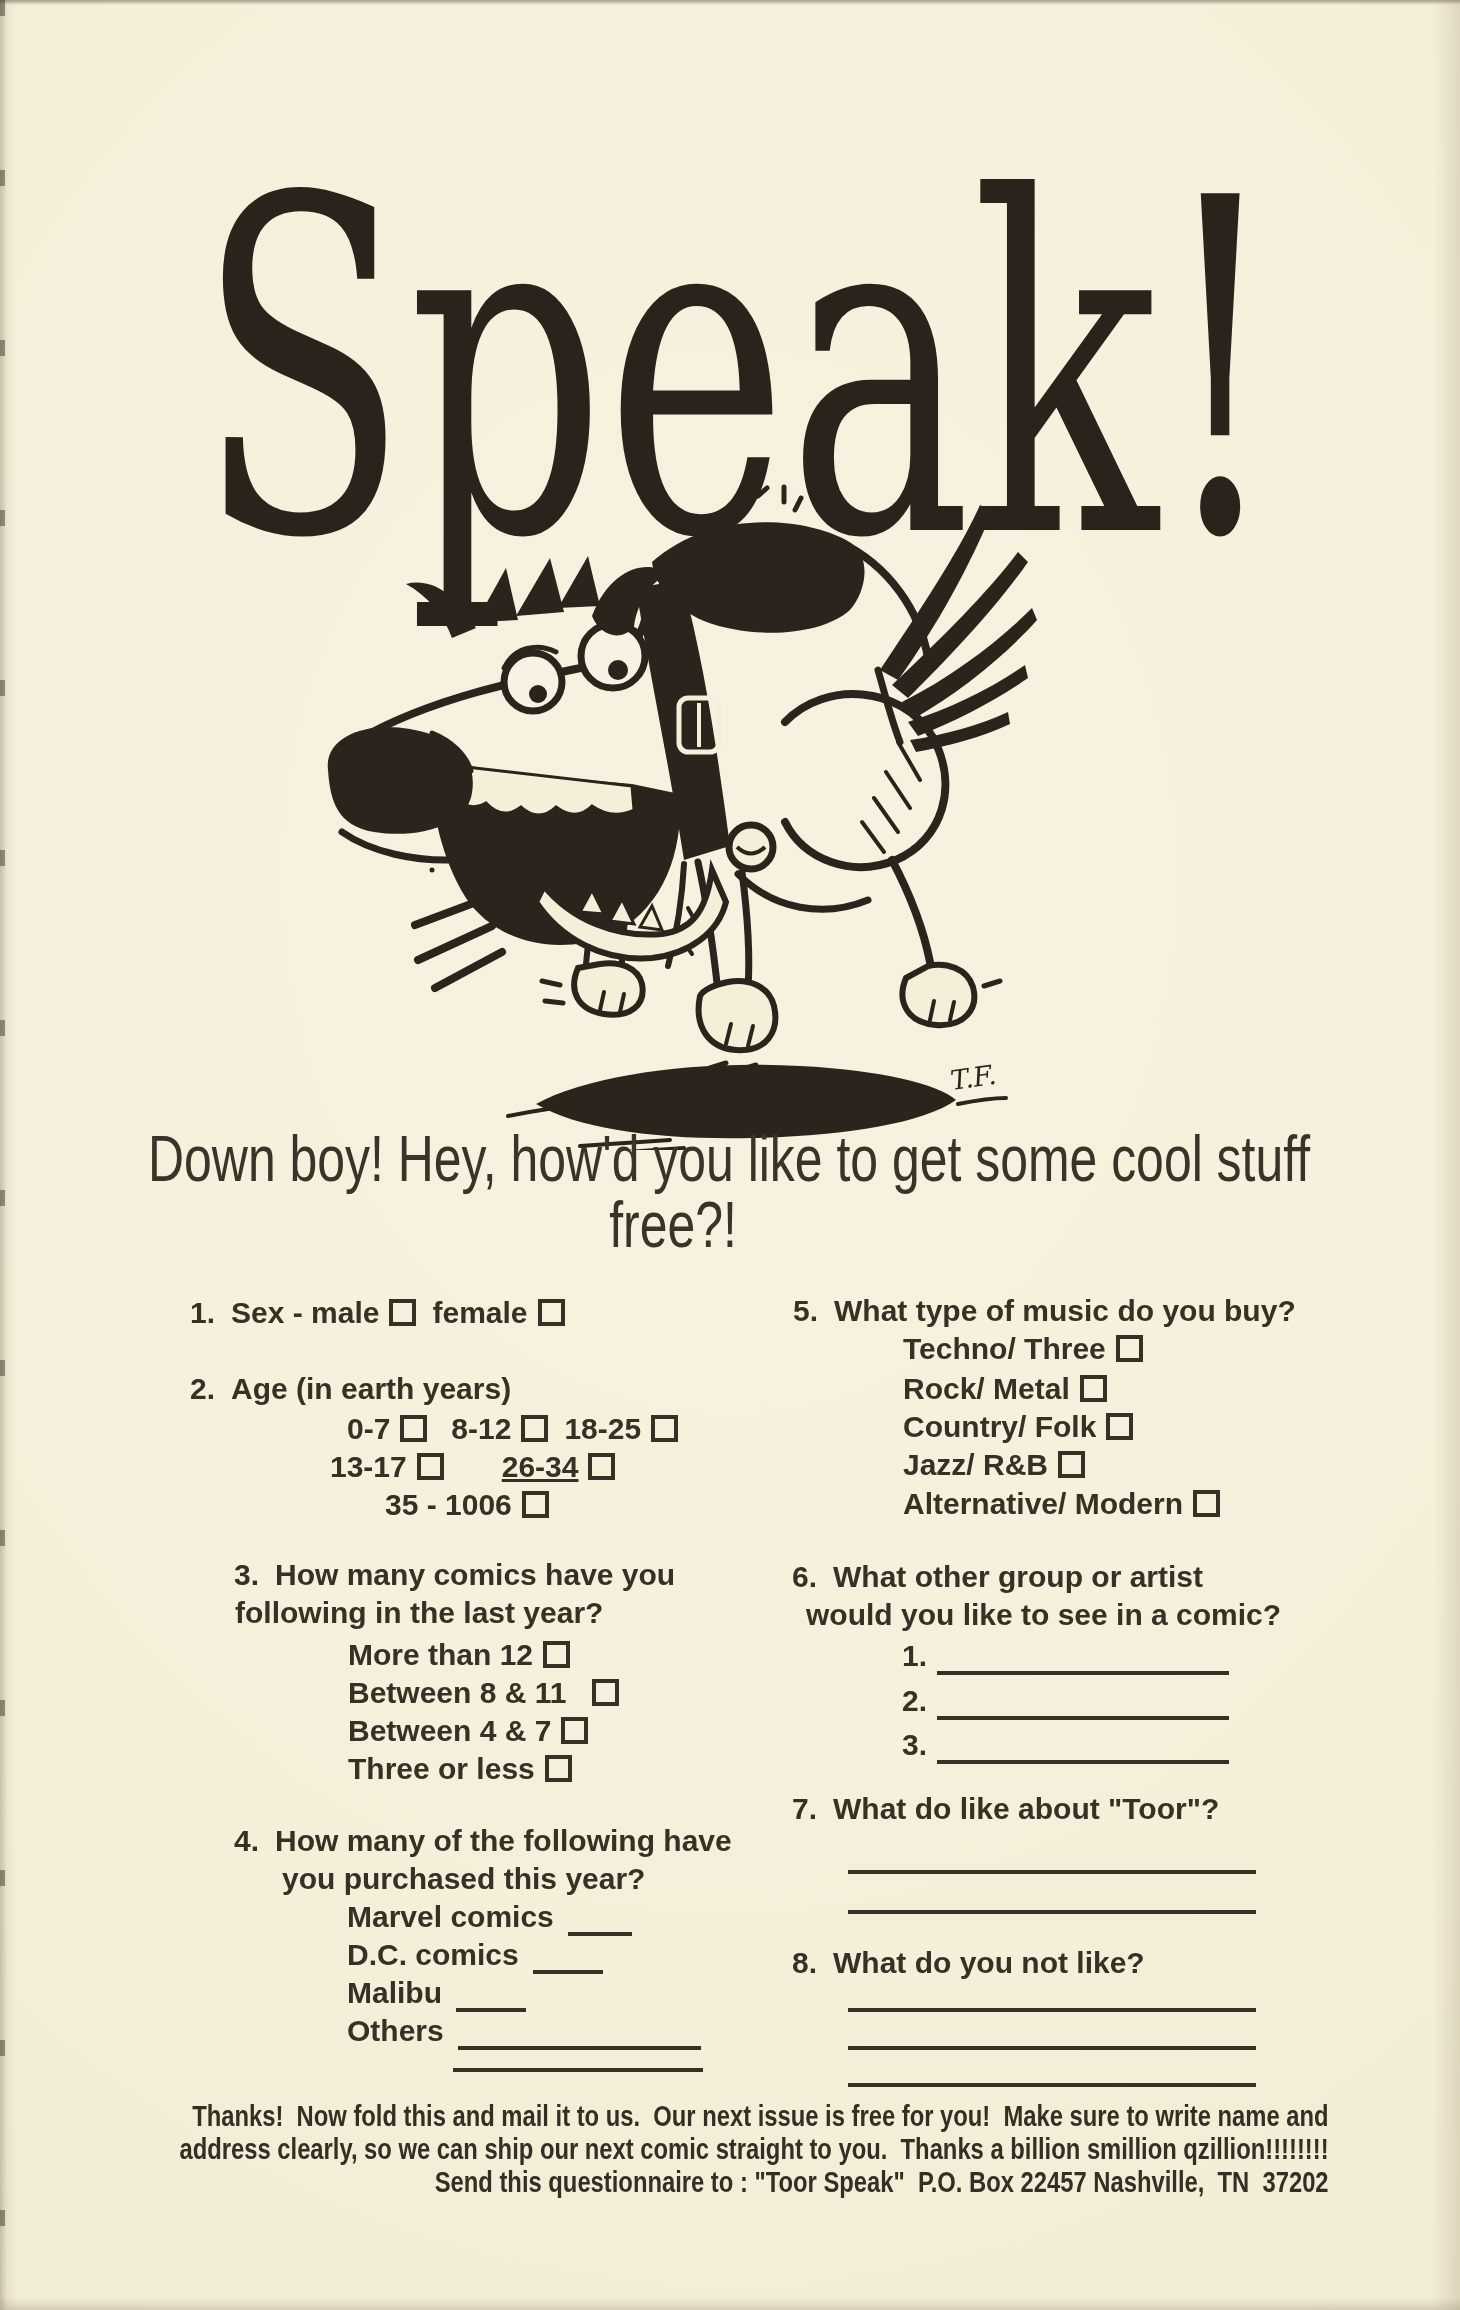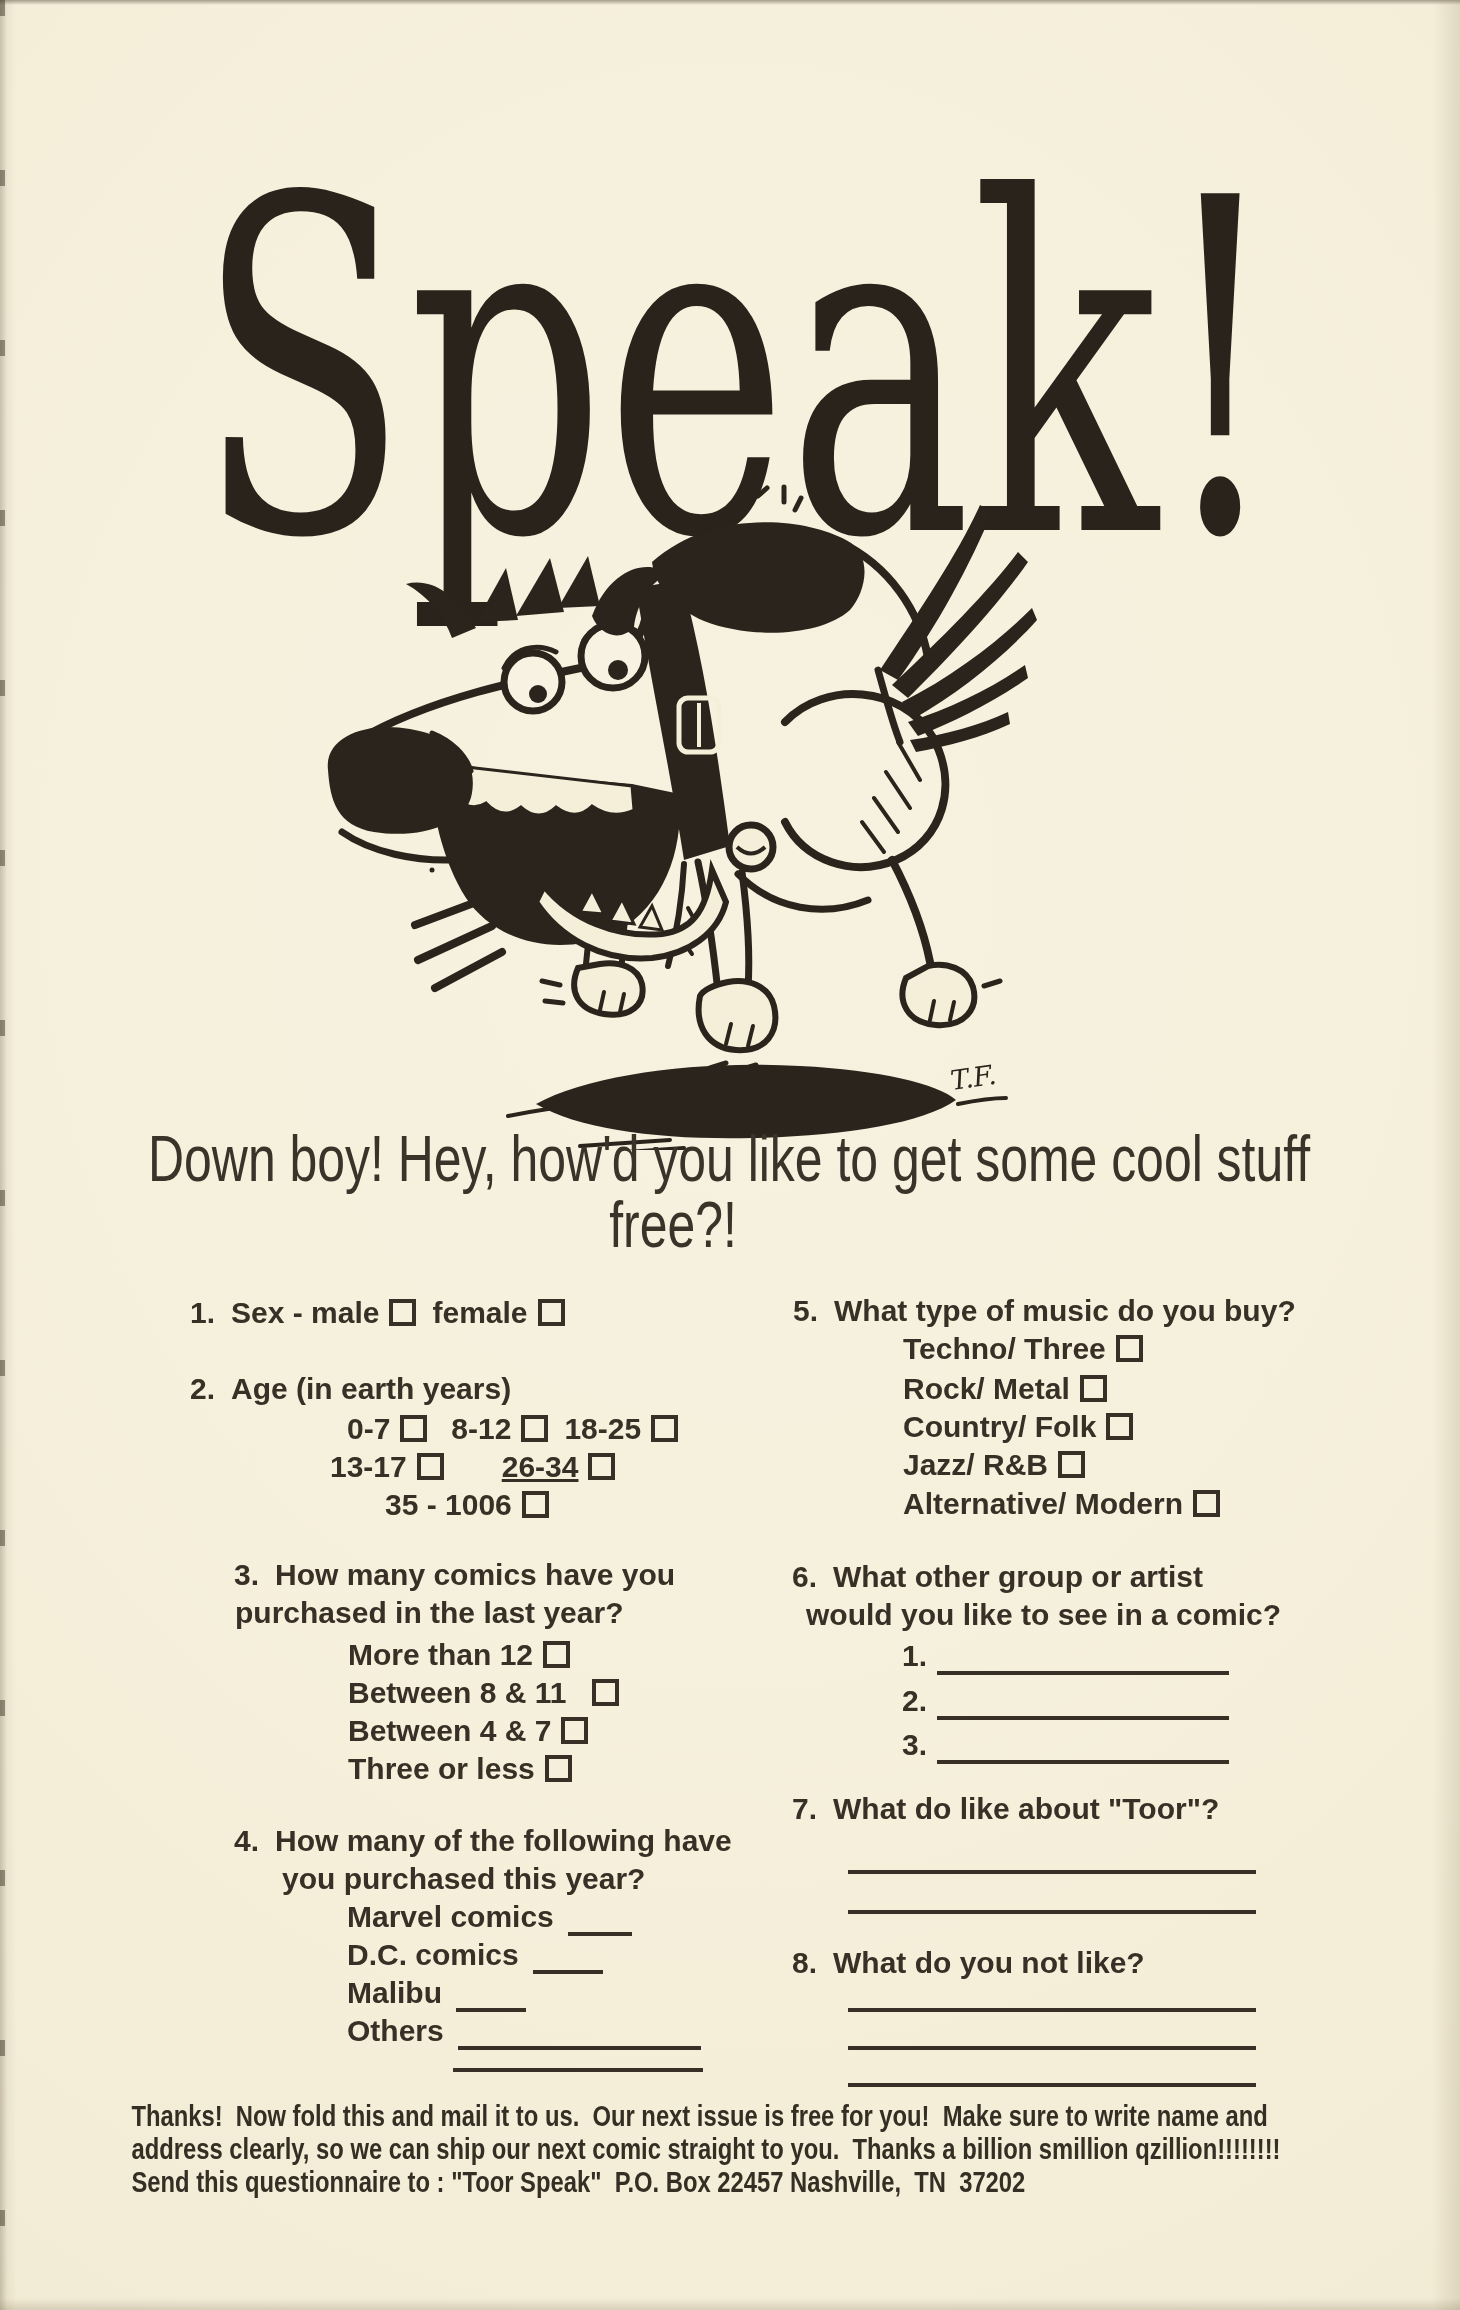--- a/index.html
+++ b/index.html
@@ -16,21 +16,21 @@
   .abs{position:absolute;}
   .headline{position:absolute;left:0;top:1126px;width:1346px;text-align:center;
         font:400 64px/66px "Liberation Sans",sans-serif;color:#3a332a;}
   .headline div{transform:scaleX(0.78);transform-origin:50% 50%;white-space:pre;}
   .q{position:absolute;font:700 30px/38px "Liberation Sans",sans-serif;color:#383026;white-space:nowrap;text-align:right;}
   .qnum{display:inline-block;margin-right:16px;}
   .cb{display:inline-block;width:19px;height:19px;border:4px solid #383026;margin-left:10px;vertical-align:-3px;}
   .gap24{margin-left:24px;} .gap16{margin-left:16px;} .gap58{margin-left:58px;text-decoration:underline;} .cbgap{margin-left:26px;}
   .ul{display:inline-block;height:0;border-bottom:4px solid #383026;vertical-align:-9px;}
   .line{position:absolute;height:0;border-top:4px solid #383026;}
-  .footer{position:absolute;left:0;top:2100px;width:1460px;text-align:left;
+  .footer{position:absolute;left:0;top:2100px;width:1460px;text-align:right;
         font:700 29px/33px "Liberation Sans",sans-serif;color:#352e24;}
   .footer div{transform:scaleX(0.82);transform-origin:50% 50%;white-space:pre;}
   svg text{user-select:none;}
 </style>
 </head>
 <body>
 
 <div class="page">
   <div class="edge-top"></div>
   <div class="edge-left"></div>
@@ -163,21 +163,21 @@
   <div class="q" style="left:330px;top:1448px">
     <span>13-17</span><span class="cb"></span><span class="gap58">26-34</span><span class="cb"></span>
   </div>
   <div class="q" style="left:385px;top:1486px">
     <span>35 - 1006</span><span class="cb"></span>
   </div>
 
   <div class="q" style="left:234px;top:1556px">
     <span class="qnum">3.</span><span>How many comics have you</span>
   </div>
-  <div class="q" style="left:235px;top:1594px">purchased in the last year?</div>
+  <div class="q" style="left:235px;top:1594px">following in the last year?</div>
   <div class="q" style="left:348px;top:1636px">
     <span>More than 12</span><span class="cb"></span>
   </div>
   <div class="q" style="left:348px;top:1674px">
     <span>Between 8 &amp; 11</span><span class="cb cbgap"></span>
   </div>
   <div class="q" style="left:348px;top:1712px">
     <span>Between 4 &amp; 7</span><span class="cb"></span>
   </div>
   <div class="q" style="left:348px;top:1750px">

